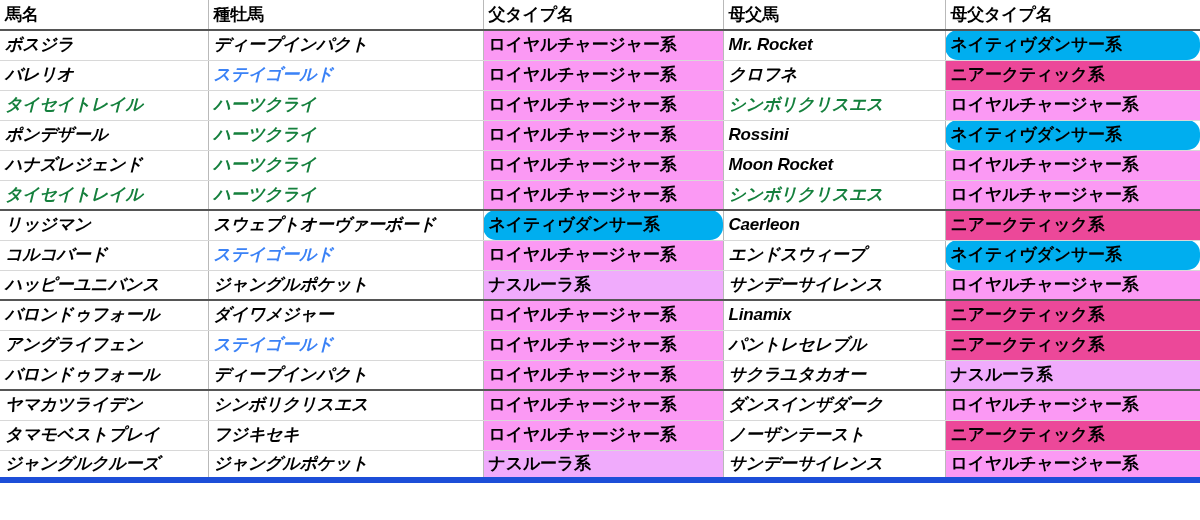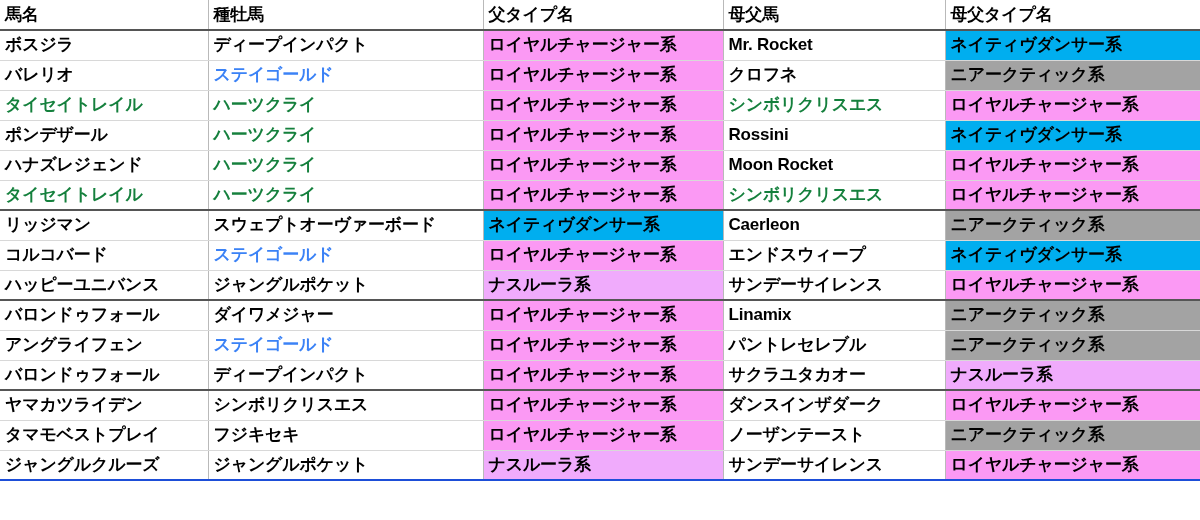--- a/index.html
+++ b/index.html
@@ -45,34 +45,34 @@
   table.grid th {
     font-weight: bold;
     background: #ffffff;
     color: #000000;
     border-bottom: 2px solid #555555;
   }
   table.grid tr.group-end > td {
     border-bottom: 2px solid #555555;
   }
   table.grid tr.last-row > td {
-    border-bottom: 2px solid #1d4ed8;
+    border-bottom: 6px solid #1d4ed8;
   }
   td.no-right { border-right: none; }
 
   
   .t-black  { color: #000000; }
   .t-red    { color: #15803d; }
   .t-orange { color: #3b82f6; }
 
   
-  .f-none   { background: #ffffff; }
+  .f-none   { background: #ffffff; font-style: italic; }
   .f-pink   { background: #fb99f4; }
-  .f-cyan   { background: #00aeef; }
-  .f-yellow { background: #a3a3a3; }
+  .f-cyan   { background: #00aeef; border-radius: 13px; }
+  .f-yellow { background: #ec4899; }
   .f-green  { background: #f0abfc; }
 
   
   .latin { letter-spacing: 0px; }
 </style>
 </head>
 <body>
 
 <div id="sheet">
   <table class="grid">

